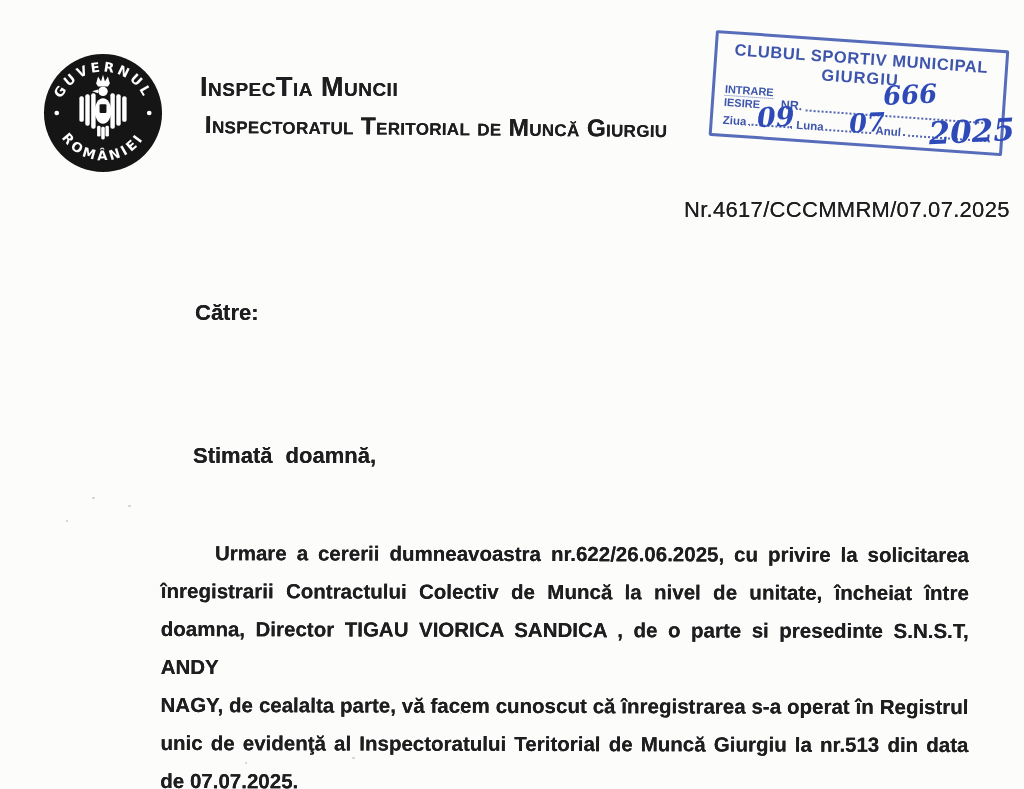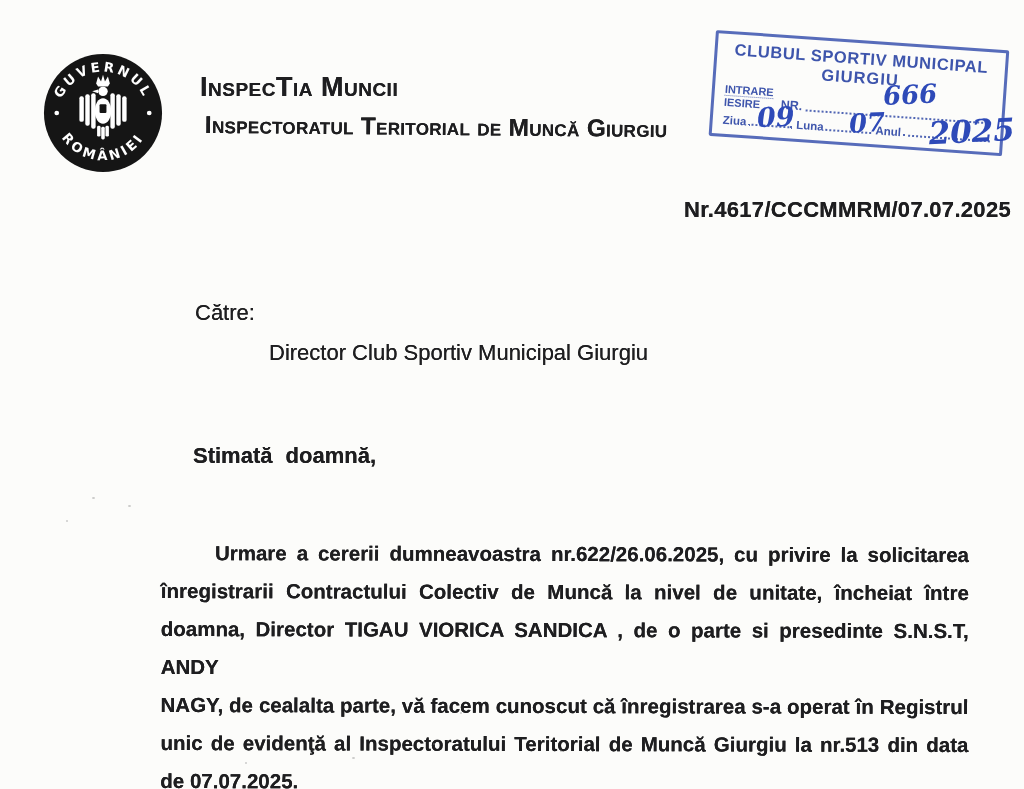--- a/index.html
+++ b/index.html
@@ -75,29 +75,29 @@
     pointer-events: none;
   }
   .ink-nr   { font-size: 26px; left: 158px; top: -16px; }
   .ink-ziua { font-size: 27px; left: 34px;  top: -16px; }
   .ink-luna { font-size: 26px; left: 126px; top: -16px; }
   .ink-anul { font-size: 31px; left: 206px; top: -18px; }
 
   
   .refnum {
     left: 684px; top: 197px;
-    font-size: 22px; font-weight: 700;
+    font-size: 22px; font-weight: 400;
     letter-spacing: 0.3px;
     text-shadow: 0 0 0.5px #222;
   }
 
   
   .recipient {
     left: 195px; top: 293px;
-    font-size: 22px; font-weight: 400;
+    font-size: 22px; font-weight: 700;
     text-shadow: 0 0 0.4px #222;
   }
   .recip-row { display: flex; line-height: 40px; }
   .recip-label { width: 74px; flex: 0 0 74px; }
 
   
   .salutation {
     left: 193px; top: 443px;
     font-size: 22px; font-weight: 600;
     word-spacing: 7px;
@@ -180,24 +180,20 @@
     <span class="ink ink-anul">2025</span>
   </div>
 </div>
 
 <div class="abs refnum">Nr.4617/CCCMMRM/07.07.2025</div>
 
 <div class="abs recipient">
   <div class="recip-row">
     <span class="recip-label">Către:</span>
   </div>
-  <div class="recip-row">
-    <span class="recip-label"></span>
-    <span>Director Club Sportiv Municipal Giurgiu</span>
-  </div>
 </div>
 
 <div class="abs salutation">Stimată doamnă,</div>
 
 <div class="abs body-block">
   <div class="body-line first">Urmare a cererii dumneavoastra nr.622/26.06.2025, cu privire la solicitarea</div>
   <div class="body-line">înregistrarii Contractului Colectiv de Muncă la nivel de unitate, încheiat între</div>
   <div class="body-line">doamna, Director TIGAU VIORICA SANDICA , de o parte si presedinte S.N.S.T, ANDY</div>
   <div class="body-line">NAGY, de cealalta parte, vă facem cunoscut că înregistrarea s-a operat în Registrul</div>
   <div class="body-line">unic de evidenţă al Inspectoratului Teritorial de Muncă Giurgiu la nr.513 din data</div>

